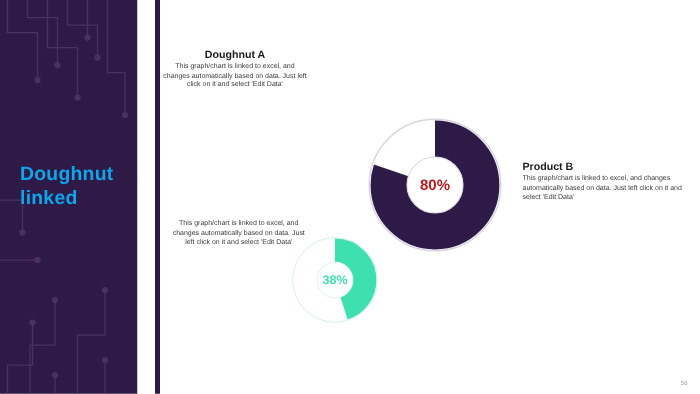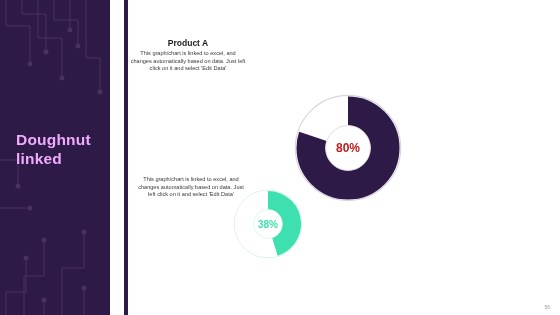--- a/index.html
+++ b/index.html
@@ -5,21 +5,21 @@
   html,body{margin:0;padding:0;}
   body{width:560px;height:315px;overflow:hidden;background:#ffffff;
        font-family:"Liberation Sans",sans-serif;}
   .slide{position:relative;width:560px;height:315px;background:#ffffff;}
 
   
   .left-panel{position:absolute;left:0;top:0;width:110px;height:315px;
               background:#2e1a47;overflow:hidden;}
   .circuit{position:absolute;left:0;top:0;width:110px;height:315px;}
   .left-title{position:absolute;left:16px;top:130px;width:92px;
-              color:#f0abfc;font-size:15.5px;line-height:19px;font-weight:700;
+              color:#0ea5e9;font-size:15.5px;line-height:19px;font-weight:700;
               letter-spacing:.2px;}
 
   
   .strip{position:absolute;left:110px;top:0;width:14px;height:315px;background:#ffffff;}
   .strip2{position:absolute;left:124px;top:0;width:4px;height:315px;background:#2e1a47;}
 
   
   .content{position:absolute;left:128px;top:0;width:432px;height:315px;background:#ffffff;}
 
   .donut{position:absolute;}
@@ -88,33 +88,37 @@
       <div>linked</div>
     </div>
   </div>
 
   <div class="strip"></div>
   <div class="strip2"></div>
 
   <div class="content">
 
     <div id="labelA">
-      <div class="prod-title">Product A</div>
+      <div class="prod-title">Doughnut A</div>
       <div class="prod-desc">This graph/chart is linked to excel, and changes automatically based on data. Just left click on it and select 'Edit Data'</div>
     </div>
 
     <div class="donut" id="donutB">
       <svg viewBox="0 0 100 100" width="112" height="112">
         <circle cx="50" cy="50" r="47" fill="none" stroke="#d9d3e2" stroke-width="1"></circle>
         <circle cx="50" cy="50" r="33" fill="none" stroke="#ffffff" stroke-width="26"></circle>
         <circle cx="50" cy="50" r="33" fill="none" stroke="#2e1a47" stroke-width="26" stroke-dasharray="165.9 41.5" transform="rotate(-90 50 50)"></circle>
         <circle cx="50" cy="50" r="20" fill="#ffffff"></circle>
         <circle cx="50" cy="50" r="20" fill="none" stroke="#ded8e6" stroke-width="0.8"></circle>
       </svg>
       <div class="hole-label" style="color:#b91c1c;font-size:12px;">80%</div>
+    </div>
+    <div id="labelB">
+      <div class="prod-title">Product B</div>
+      <div class="prod-desc">This graph/chart is linked to excel, and changes automatically based on data. Just left click on it and select 'Edit Data'</div>
     </div>
 
     <div class="donut" id="donutC">
       <svg viewBox="0 0 100 100" width="72" height="72">
         <circle cx="50" cy="50" r="47" fill="none" stroke="#cdeee2" stroke-width="1"></circle>
         <circle cx="50" cy="50" r="33" fill="none" stroke="#ffffff" stroke-width="26"></circle>
         <circle cx="50" cy="50" r="33" fill="none" stroke="#3fe0b0" stroke-width="26" stroke-dasharray="93.3 114.0" transform="rotate(-90 50 50)"></circle>
         <circle cx="50" cy="50" r="20" fill="#ffffff"></circle>
         <circle cx="50" cy="50" r="20" fill="none" stroke="#cdeee2" stroke-width="0.8"></circle>
       </svg>

